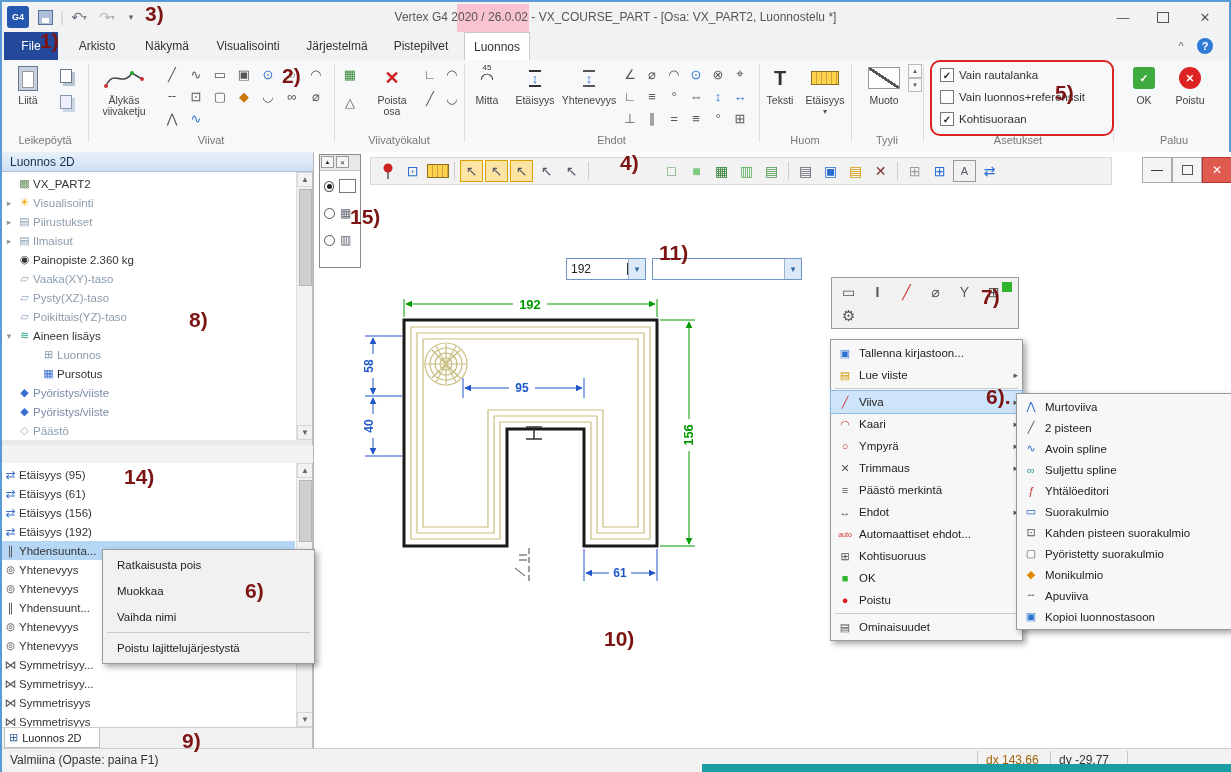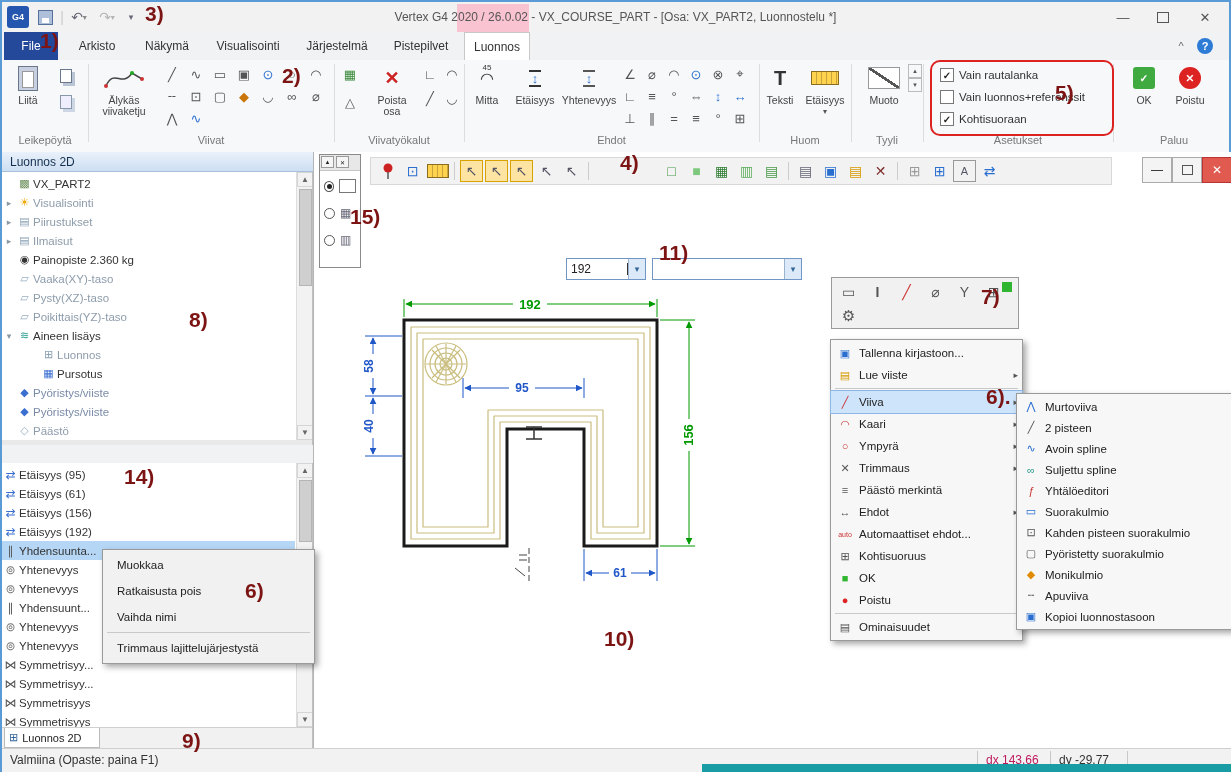--- a/index.html
+++ b/index.html
@@ -409,44 +409,44 @@
       </div>
     <div class="sbar" style="left:294px;top:0;height:264px">
       <div class="sbtn" style="top:0">▲</div>
       <div class="sthumb" style="top:17px;height:60px"></div>
       <div class="sbtn" style="bottom:0;top:auto">▼</div>
     </div>
   </div>
 
   <div class="menu" style="left:100px;top:547px;width:211px">
     <div class="mitem" style="height:26px;padding-left:14px">
+        <span>Ratkaisusta pois</span>
+      </div>
+    <div class="mitem" style="height:26px;padding-left:14px">
         <span>Muokkaa</span>
-      </div>
-    <div class="mitem" style="height:26px;padding-left:14px">
-        <span>Ratkaisusta pois</span>
       </div>
     <div class="mitem" style="height:26px;padding-left:14px">
         <span>Vaihda nimi</span>
       </div>
     <div class="msep"></div>
     <div class="mitem" style="height:26px;padding-left:14px">
-        <span>Trimmaus lajittelujärjestystä</span>
+        <span>Poistu lajittelujärjestystä</span>
       </div>
   </div>
 
   <div class="abs" style="left:0;top:725px;width:311px;height:21px;background:#f1f1f1;border-top:1px solid #cfcfcf;border-right:1px solid #c0c0c0;box-sizing:border-box">
     <div class="abs" style="left:2px;top:0;width:96px;height:20px;background:#fff;border:1px solid #bbb;border-top:none;display:flex;align-items:center;padding-left:4px;box-sizing:border-box;font-size:11px">
       <span style="color:#369;margin-right:4px">⊞</span>
       <span>Luonnos 2D</span>
     </div>
   </div>
   <div class="abs" style="left:0;top:746px;width:1231px;height:24px;background:#f2f2f2;border-top:1px solid #cfcfcf;box-sizing:border-box">
     <span class="abs" style="left:8px;top:4px;color:#333">Valmiina (Opaste: paina F1)</span>
     <span class="abs" style="left:975px;top:2px;width:1px;height:14px;background:#c8c8c8"></span>
-    <span class="abs" style="left:984px;top:4px;color:#be185d">dx 143.66</span>
+    <span class="abs" style="left:984px;top:4px;color:#a16207">dx 143.66</span>
     <span class="abs" style="left:1048px;top:2px;width:1px;height:14px;background:#c8c8c8"></span>
     <span class="abs" style="left:1057px;top:4px;color:#333">dy -29.77</span>
     <span class="abs" style="left:1125px;top:2px;width:1px;height:14px;background:#c8c8c8"></span>
   </div>
   <div class="abs" style="left:700px;top:762px;width:529px;height:8px;background:#199ca4"></div>
 
   <div class="abs" style="left:311px;top:150px;width:920px;height:596px;background:#fff;border-left:1px solid #b5b5b5;box-sizing:border-box"></div>
 
   <svg class="abs" style="left:311px;top:150px;z-index:2" width="920" height="596" viewBox="0 0 920 596">
     <defs>

